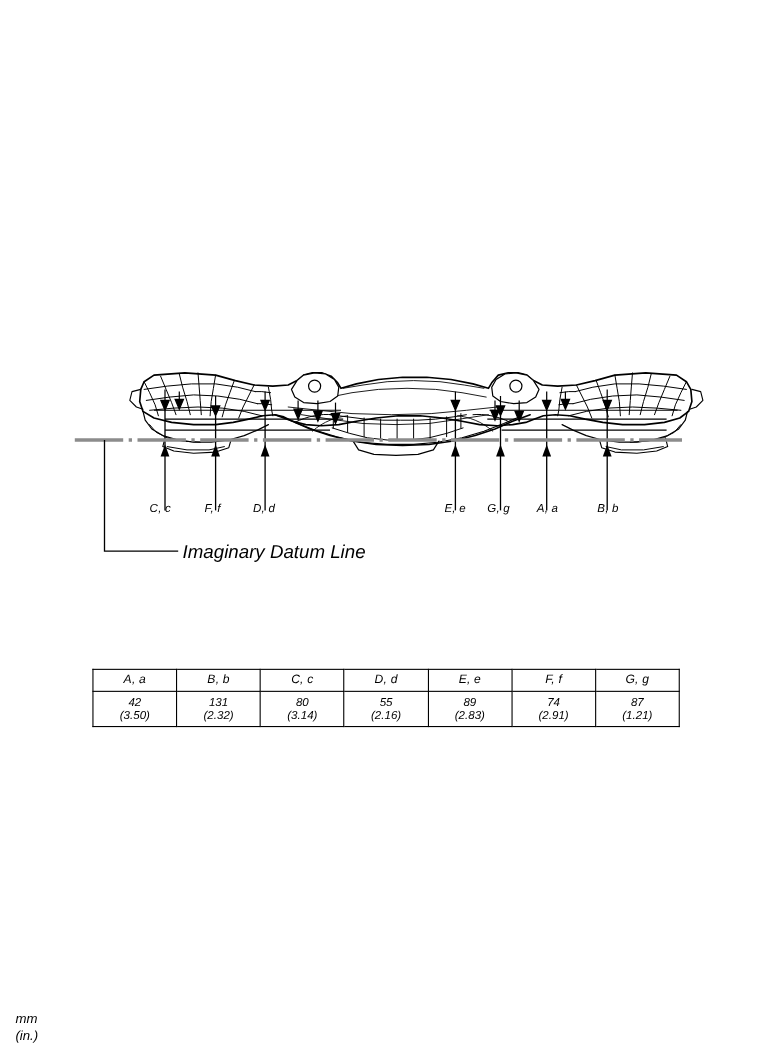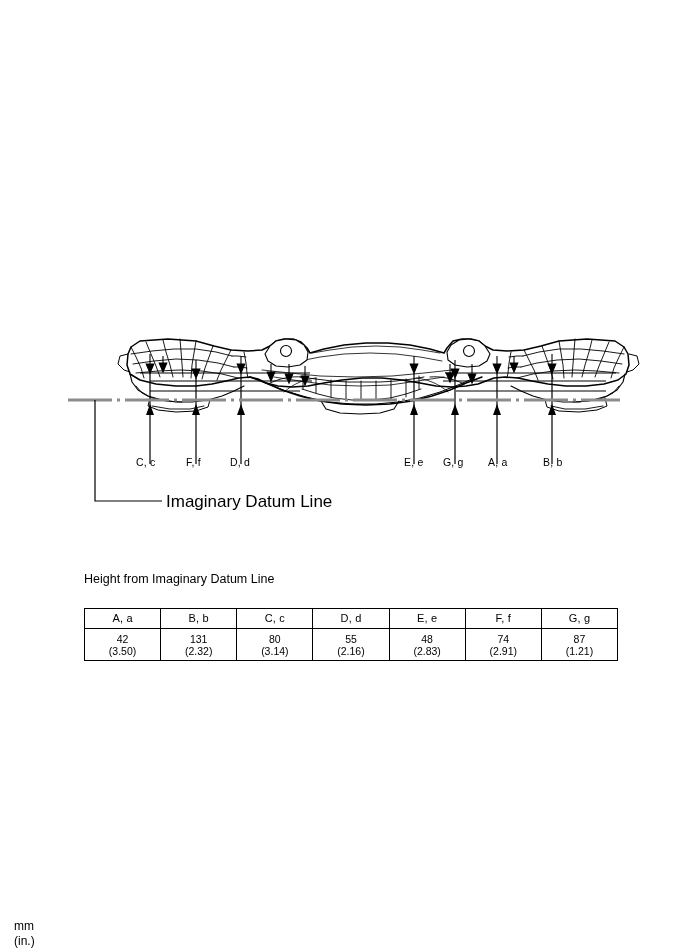--- a/index.html
+++ b/index.html
@@ -15,20 +15,21 @@
     font-family: "Liberation Sans", sans-serif;
     color: #000000;
     overflow: hidden;
   }
 
   #page {
     position: absolute;
     left: 0; top: 0;
     width: 691px;
     height: 784px;
+    font-style: italic;
   }
 
   
   #figure-area {
     position: absolute;
     left: 0;
     top: 320px;
     width: 691px;
     height: 200px;
   }
@@ -353,21 +354,20 @@
     <span class="point-label" style="left:186px; top:136px;">F, f</span>
     <span class="point-label" style="left:230px; top:136px;">D, d</span>
     <span class="point-label" style="left:404px; top:136px;">E, e</span>
     <span class="point-label" style="left:443px; top:136px;">G, g</span>
     <span class="point-label" style="left:488px; top:136px;">A, a</span>
     <span class="point-label" style="left:543px; top:136px;">B, b</span>
   </div>
 
   <div id="callout-text">Imaginary Datum Line</div>
 
-  <div id="table-heading">Height from Imaginary Datum Line</div>
 
   <div id="dim-table-wrap">
     <table id="dim-table">
       <tbody>
         <tr class="head-row">
           <td>A, a</td>
           <td>B, b</td>
           <td>C, c</td>
           <td>D, d</td>
           <td>E, e</td>
@@ -385,21 +385,21 @@
           </td>
           <td>
             <span class="val-mm">80</span>
             <span class="val-in">(3.14)</span>
           </td>
           <td>
             <span class="val-mm">55</span>
             <span class="val-in">(2.16)</span>
           </td>
           <td>
-            <span class="val-mm">48</span>
+            <span class="val-mm">89</span>
             <span class="val-in">(2.83)</span>
           </td>
           <td>
             <span class="val-mm">74</span>
             <span class="val-in">(2.91)</span>
           </td>
           <td>
             <span class="val-mm">87</span>
             <span class="val-in">(1.21)</span>
           </td>

